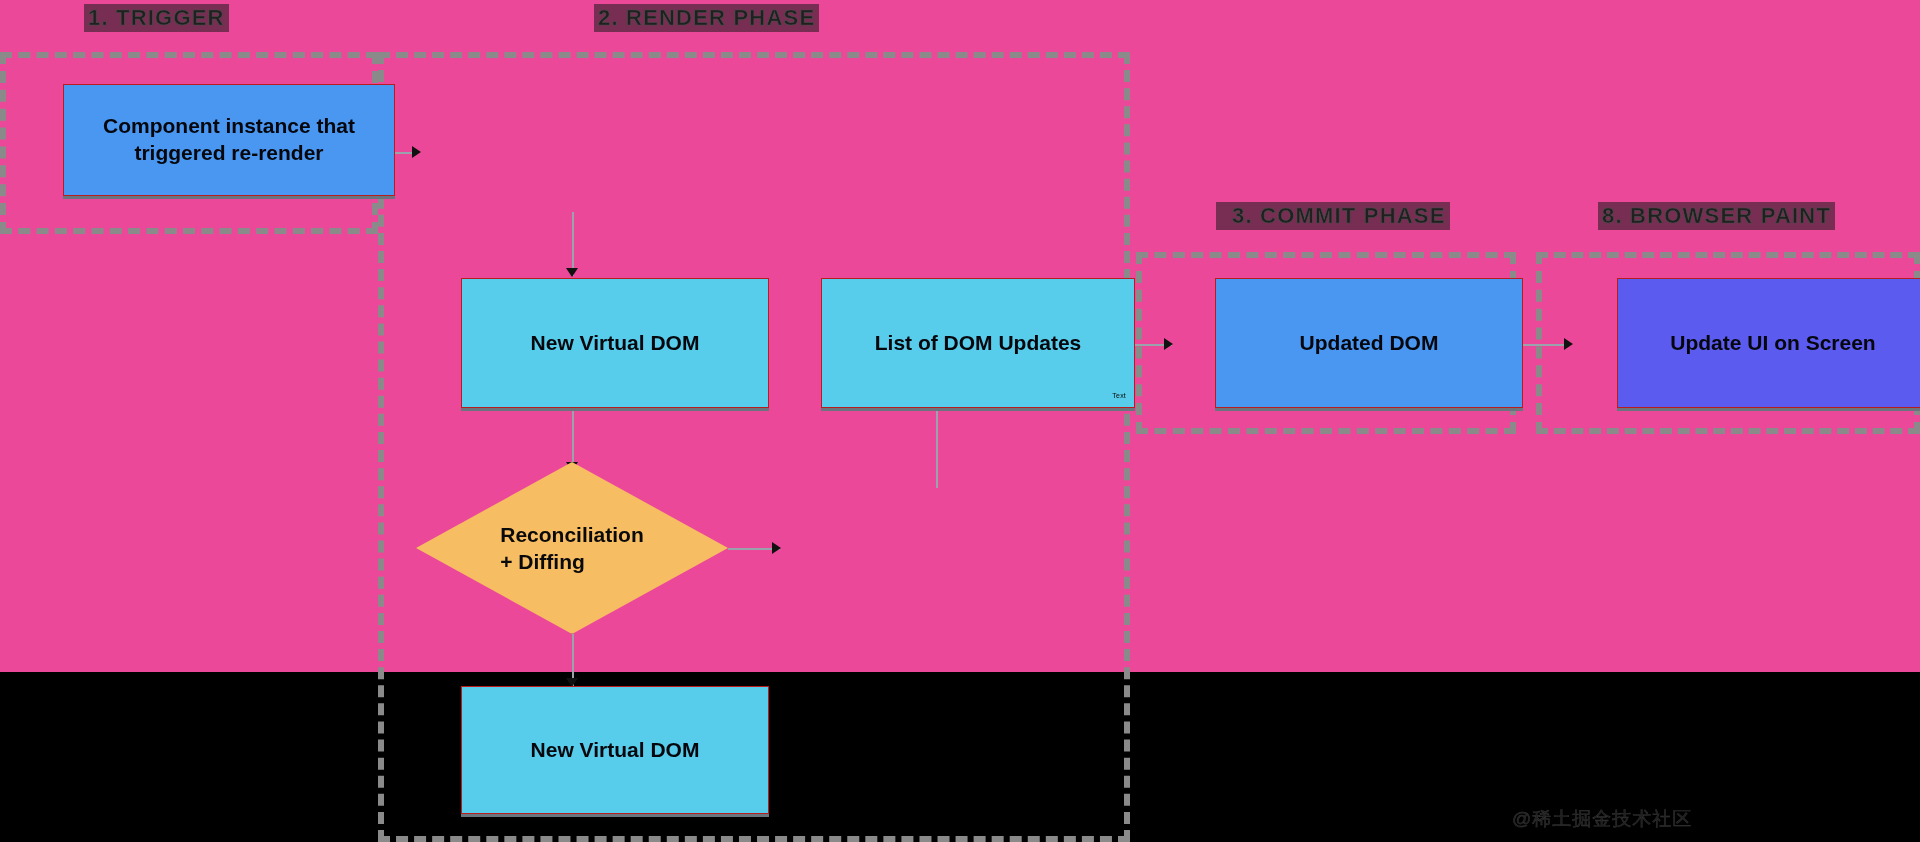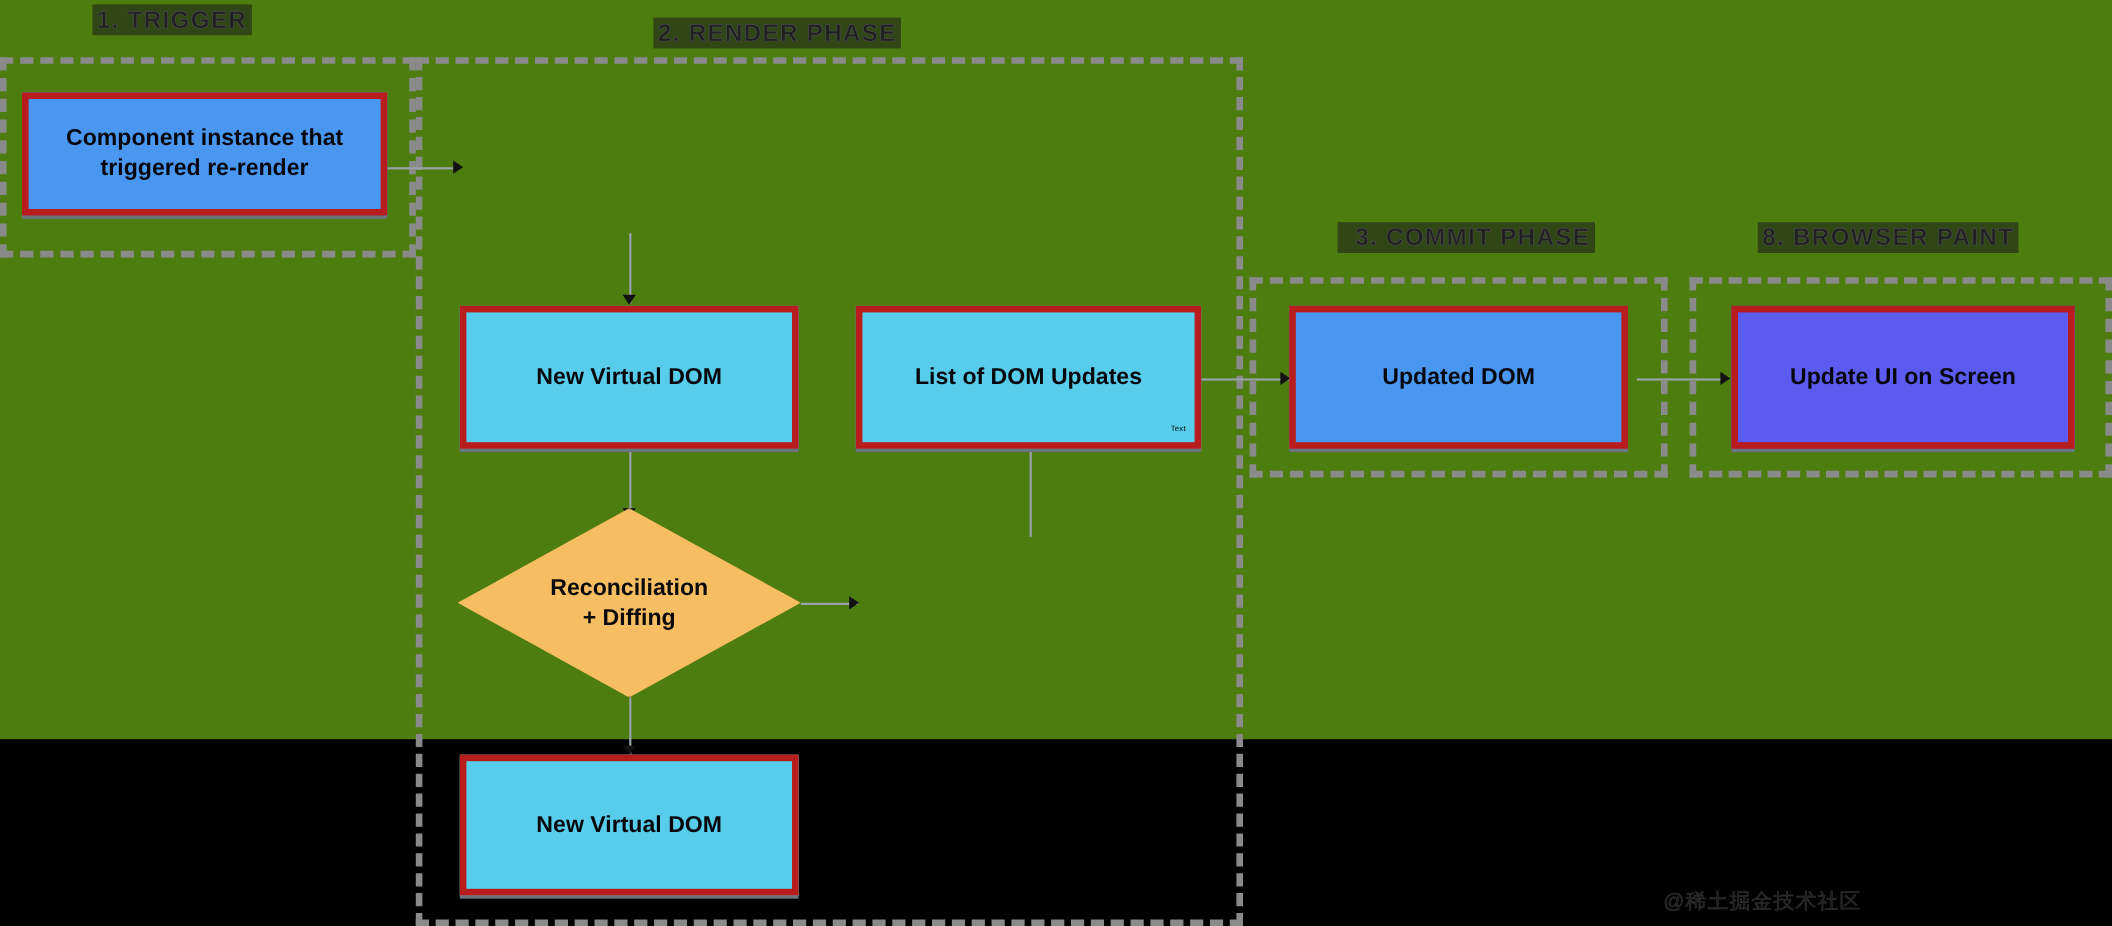--- a/index.html
+++ b/index.html
@@ -7,21 +7,21 @@
     width: 1920px;
     height: 842px;
     background: #000000;
     overflow: hidden;
     font-family: "Liberation Sans", sans-serif;
   }
   #stage {
     position: relative;
     width: 1920px;
     height: 672px;
-    background: #4d7c0f;
+    background: #ec4899;
   }
 
   
   .phase-label {
     position: absolute;
     font-family: "Liberation Sans", sans-serif;
     font-size: 22px;
     font-weight: 700;
     letter-spacing: 1.2px;
     color: #202020;
@@ -44,23 +44,24 @@
     position: absolute;
     display: flex;
     align-items: center;
     justify-content: center;
     text-align: center;
     font-family: "Liberation Sans", sans-serif;
     font-weight: 700;
     font-size: 21px;
     line-height: 1.28;
     color: #05070d;
-    border: 6px solid #b91c1c;
+    border: 1px solid #b91c1c;
     box-shadow: 0 3px 0 0 #6b737c;
     padding: 6px 10px;
+    margin-left: 43px;
   }
   .node.blue   { background: #4a97f2; }
   .node.cyan   { background: #57cdeb; }
   .node.indigo { background: #5b5bf0; }
 
   
   .diamond-wrap {
     position: absolute;
     display: flex;
     align-items: center;
@@ -69,21 +70,20 @@
   .diamond-shape {
     position: absolute;
     inset: 0;
     background: #f7bd63;
     border: 1px solid #b08840;
     clip-path: polygon(50% 0%, 100% 50%, 50% 100%, 0% 50%);
   }
   .diamond-label {
     position: relative;
     z-index: 2;
-    text-align: center;
     font-family: "Liberation Sans", sans-serif;
     font-weight: 700;
     font-size: 21px;
     line-height: 1.3;
     color: #0a0a0a;
     white-space: pre-line;
   }
 
   
   .micro-text {
@@ -138,21 +138,21 @@
     white-space: nowrap;
   }
 </style>
 </head>
 <body>
 
 <div id="stage">
 
   <div class="phase-label" style="left:84px; top:4px;">1. TRIGGER</div>
 
-  <div class="phase-label" style="left:594px; top:16px;">2. RENDER PHASE</div>
+  <div class="phase-label" style="left:594px; top:4px;">2. RENDER PHASE</div>
 
   <div class="phase-label" style="left:1216px; top:202px;padding-left:16px;">3. COMMIT PHASE</div>
 
   <div class="phase-label" style="left:1598px; top:202px;">8. BROWSER PAINT</div>
 
   <div class="group-box" style="left:0px; top:52px; width:378px; height:182px;"></div>
 
   <div class="group-box" style="left:378px; top:52px; width:752px; height:790px;"></div>
 
   <div class="group-box" style="left:1136px; top:252px; width:380px; height:182px;"></div>

